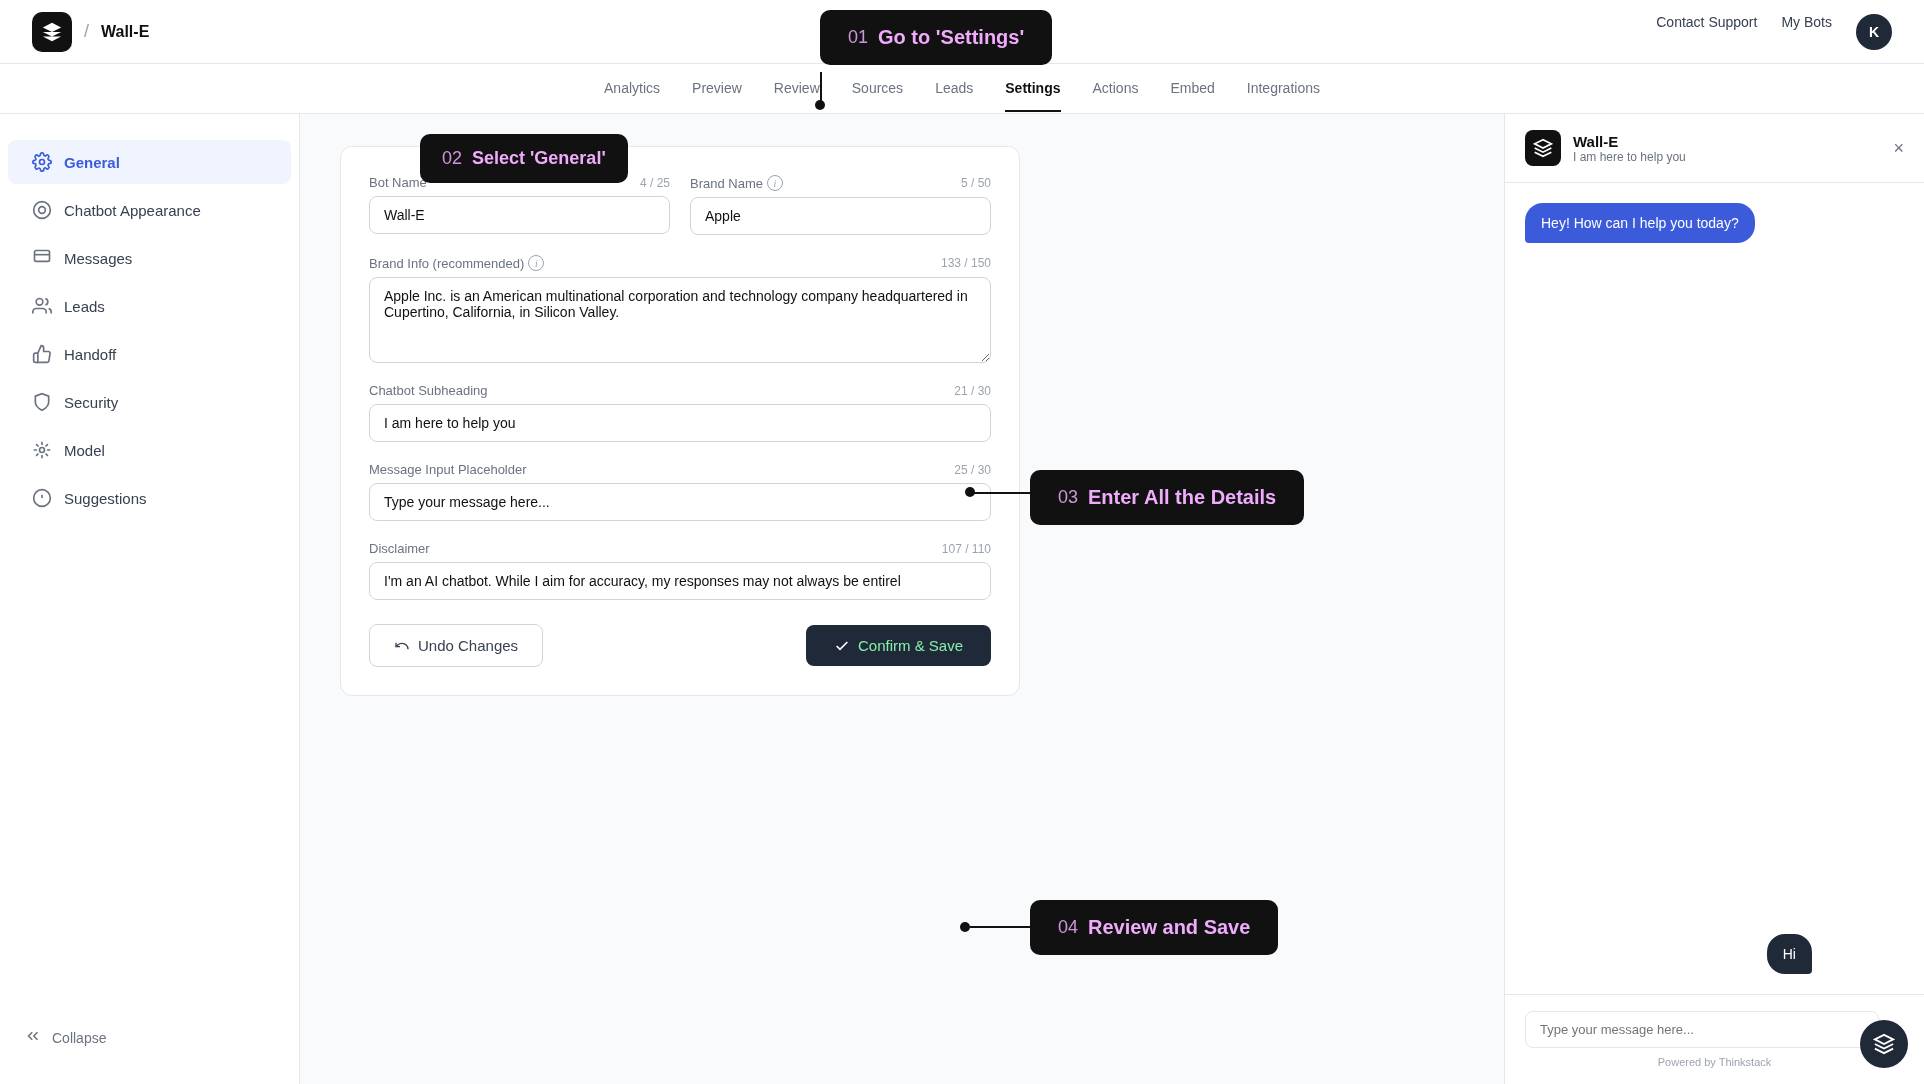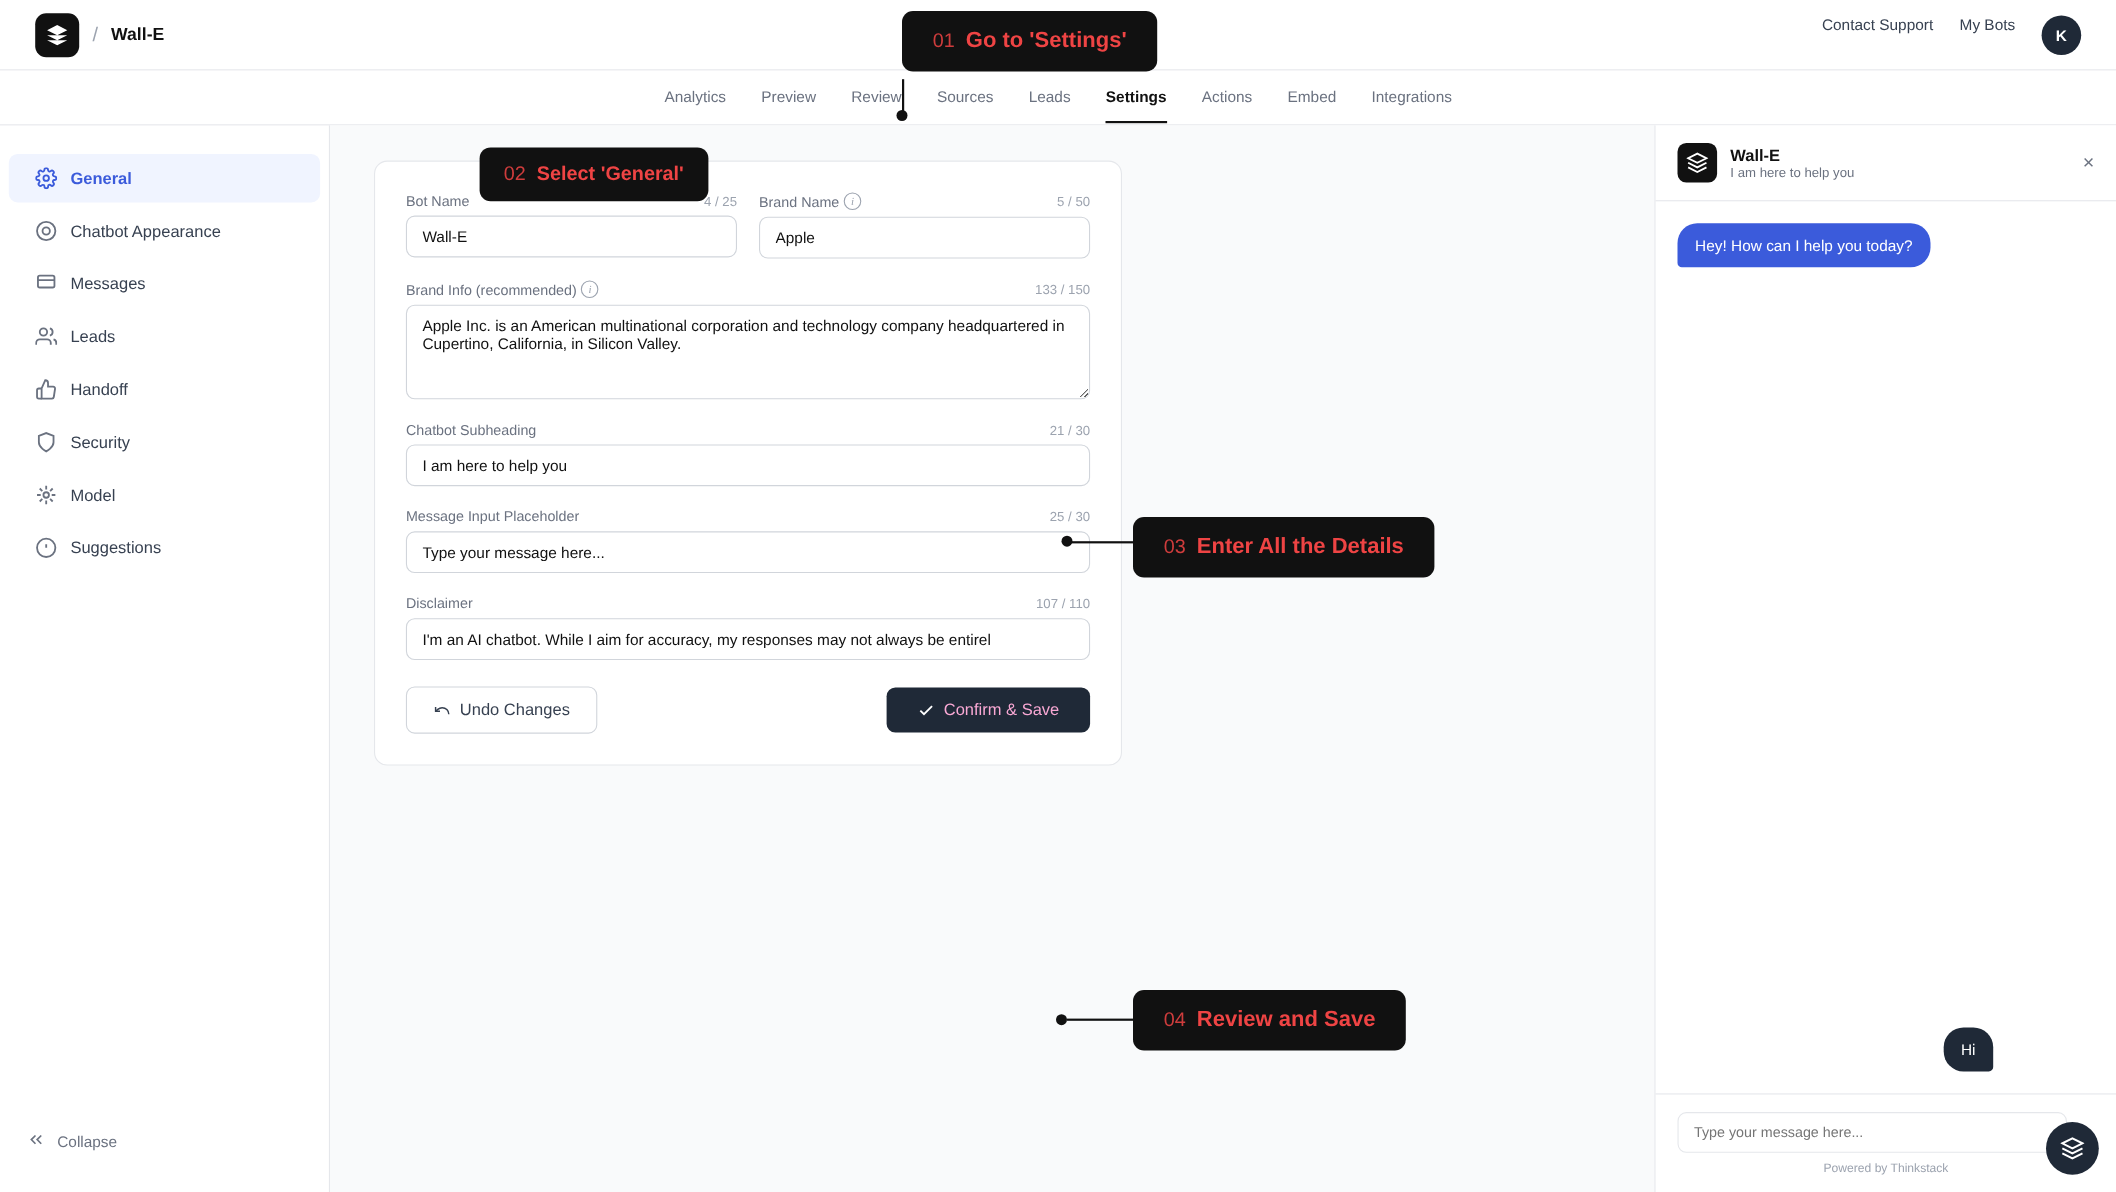--- a/index.html
+++ b/index.html
@@ -86,21 +86,21 @@
     
     .btn-row { display: flex; justify-content: space-between; align-items: center; margin-top: 24px; }
     .btn-undo {
       display: flex; align-items: center; gap: 8px;
       padding: 12px 24px; border: 1.5px solid #d1d5db; border-radius: 8px;
       background: #fff; font-size: 15px; color: #374151; cursor: pointer; font-family: inherit;
     }
     .btn-save {
       display: flex; align-items: center; gap: 8px;
       padding: 12px 28px; border: none; border-radius: 8px;
-      background: #1f2937; font-size: 15px; color: #f9a8d4; cursor: pointer; font-family: inherit;
+      background: #1f2937; font-size: 15px; color: #86efac; cursor: pointer; font-family: inherit;
     }
 
     
     .chat-panel {
       width: 420px; border-left: 1px solid #e5e7eb; background: #fff;
       display: flex; flex-direction: column; flex-shrink: 0; position: relative;
     }
     .chat-header {
       display: flex; align-items: center; justify-content: space-between;
       padding: 16px 20px; border-bottom: 1px solid #e5e7eb;
@@ -131,21 +131,21 @@
     .send-btn { cursor: pointer; color: #9ca3af; font-size: 18px; }
     .powered-by { font-size: 11px; color: #9ca3af; text-align: center; margin-top: 8px; }
     .chat-fab {
       width: 48px; height: 48px; background: #1f2937; border-radius: 50%;
       display: flex; align-items: center; justify-content: center;
       position: absolute; bottom: 16px; right: 16px; cursor: pointer;
     }
 
     
     .callout {
-      position: absolute; background: #111; color: #ef4444; border-radius: 10px;
+      position: absolute; background: #111; color: #f0abfc; border-radius: 10px;
       padding: 14px 22px; font-size: 18px; font-weight: 700; white-space: nowrap;
       display: flex; align-items: center; gap: 10px; z-index: 100;
     }
     .callout-num {
       font-size: 18px; font-weight: 400; opacity: 0.85;
     }
 
     .info-icon {
       display: inline-flex; align-items: center; justify-content: center;
       width: 16px; height: 16px; border: 1.5px solid #9ca3af; border-radius: 50%;
@@ -344,21 +344,21 @@
         <button class="btn-save">
           <svg width="16" height="16" viewBox="0 0 24 24" fill="none" stroke="#fff" stroke-width="2.5">
               <polyline points="20 6 9 17 4 12"></polyline>
             </svg>
           <span>Confirm &amp; Save</span>
         </button>
       </div>
     </div>
 
     <div style="position:absolute; top: 20px; left: 120px;">
-      <div class="callout" style="top:0; left:16px;">
+      <div class="callout" style="top:0; left:0;">
         <span class="callout-num">02</span>
         <span>Select 'General'</span>
       </div>
     </div>
   </div>
 
   <div class="chat-panel">
     <div class="chat-header">
       <div class="chat-header-left">
         <div class="chat-bot-logo">

